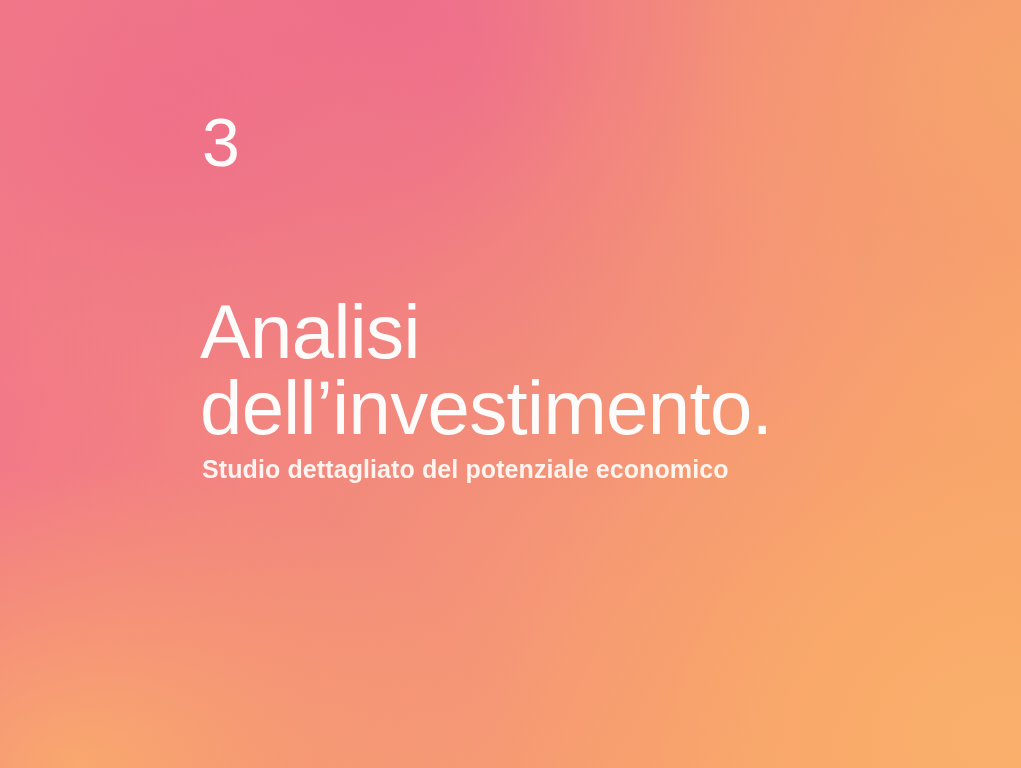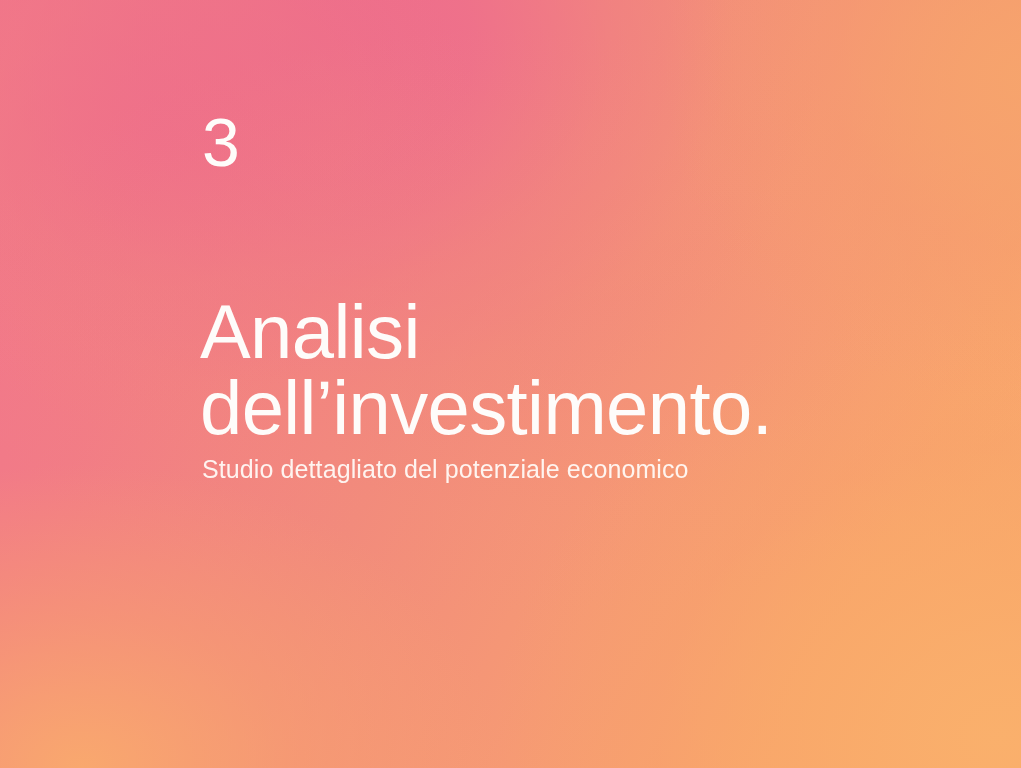--- a/index.html
+++ b/index.html
@@ -128,21 +128,21 @@
     white-space: nowrap;
   }
 
   .title-line { display: block; }
 
   .subtitle {
     position: absolute;
     top: 428px;
     left: 0;
     font-size: 25px;
-    font-weight: 400;
+    font-weight: 700;
     line-height: 32px;
     color: rgba(255, 252, 249, 0.93);
     letter-spacing: 0.1px;
     white-space: nowrap;
   }
 
   .subtitle-line { display: block; }
 </style>
 </head>
 <body>

